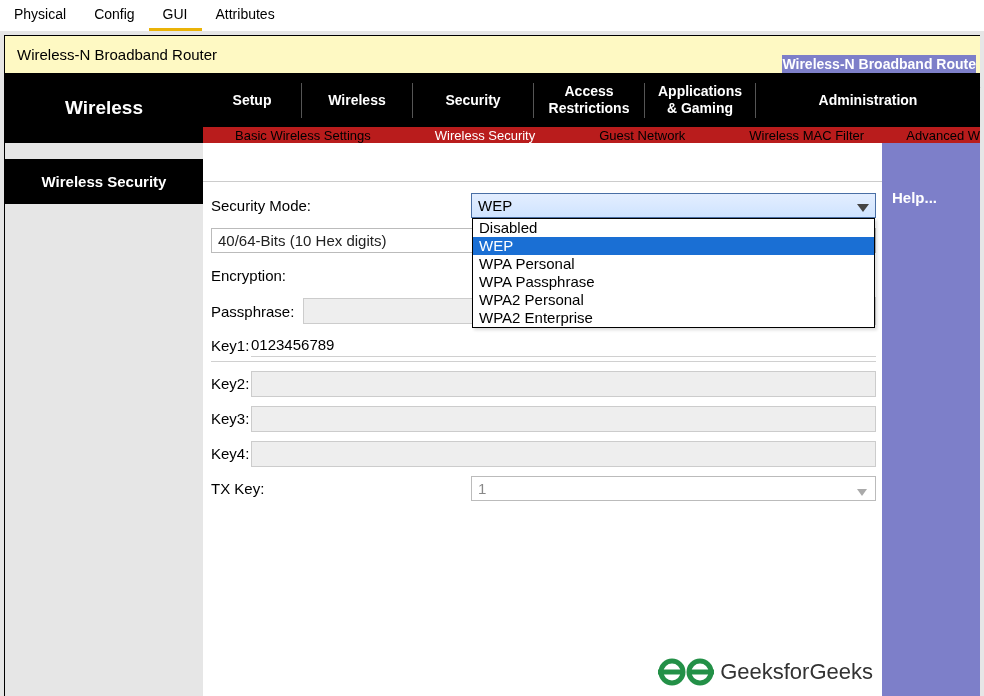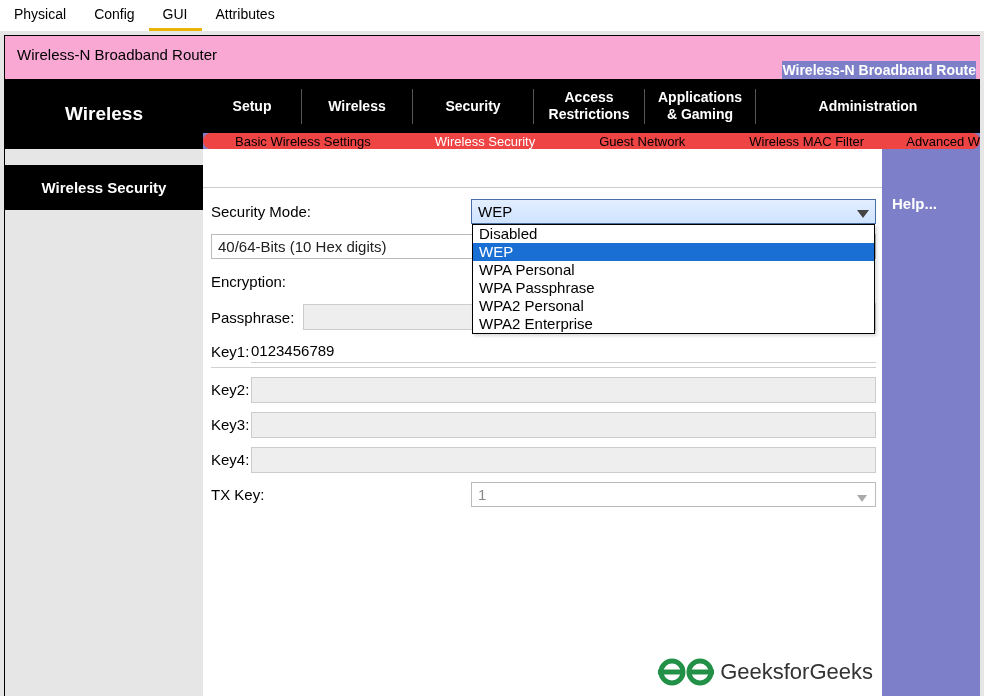--- a/index.html
+++ b/index.html
@@ -5,31 +5,31 @@
 * { margin: 0; padding: 0; box-sizing: border-box; }
 body { font-family: Arial, sans-serif; font-size: 13px; background: #eee; width: 984px; height: 696px; overflow: hidden; }
 .app { background: #fff; width: 100%; height: 100%; display: flex; flex-direction: column; }
 
 .top-tabs { display: flex; background: #fff; padding: 0; border-bottom: 0; }
 .top-tabs .tab { padding: 6px 14px; cursor: pointer; color: #000; font-size: 14px; }
 .top-tabs .tab.active { border-bottom: 3px solid #eab308; }
 
 .router-frame { flex: 1; background: #e6e6e6; padding: 4px 4px 0 4px; display: flex; flex-direction: column; overflow: hidden; }
 
-.router-header { background: #f9a8d4; padding: 10px 12px 16px 12px; color: #000; font-size: 15px; position: relative; border-top: 1px solid #000; border-left: 1px solid #000; }
+.router-header { background: #fef9c3; padding: 10px 12px 10px 12px; color: #000; font-size: 15px; position: relative; border-top: 1px solid #000; border-left: 1px solid #000; }
 .router-header .firmware { position: absolute; right: 0; top: 38px; color: #000; font-size: 15px; }
 
 .nav-row { display: flex; align-items: stretch; height: 70px; background: #7d7fc9; border-left: 1px solid #000; }
 .nav-section-title { background: #000; color: #fff; width: 198px; display:flex; align-items:center; justify-content:center; font-weight:bold; font-size:19px; position:relative; }
 .nav-bar { flex:1; display:flex; flex-direction:column; }
 .nav-tabs { display:flex; background:#000; color:#fff; height:54px; font-size:14px; font-weight:bold; position:relative; }
 .nav-tabs .model { position:absolute; right:4px; top:-18px; color:#ffffff; font-size:14px; font-weight:bold; background:#7d7fc9; padding: 1px 0; }
 .nav-tabs .navtab { flex:0 0 auto; padding: 0 15px; display:flex; align-items:center; justify-content:center; text-align:center; line-height:1.2; }
 .nav-tabs .sep { width:1px; background:#555; height:35px; align-self:center; }
-.sub-tabs { display:flex; background:#ef4444; color:#000; font-size:13px; height:16px; align-items:center;border-radius:8px; }
+.sub-tabs { display:flex; background:#b91c1c; color:#000; font-size:13px; height:16px; align-items:center; }
 .sub-tabs .subtab { padding: 0 18px; color:#000; cursor:pointer; }
 .sub-tabs .subtab.active { color:#fff; }
 
 .main-row { flex:1; display:flex; background:#7d7fc9; border-left:1px solid #000; }
 .left-col { width:198px; background:#e6e6e6; position:relative; }
 .section-label { background:#000; color:#fff; font-weight:bold; font-size:15px; padding: 14px 8px; text-align:center; margin: 16px 0 0 0; }
 .content-col { flex:1; background:#fff; padding-top:14px; position:relative; }
 .right-col { width:98px; background:#7d7fc9; color:#fff; font-weight:bold; padding: 46px 8px 4px 10px; font-size:15px; }
 
 .form-frame { border-top:1px solid #ccc; margin-top:24px; padding: 10px 6px 0 8px; font-size:15px; position:relative; }

